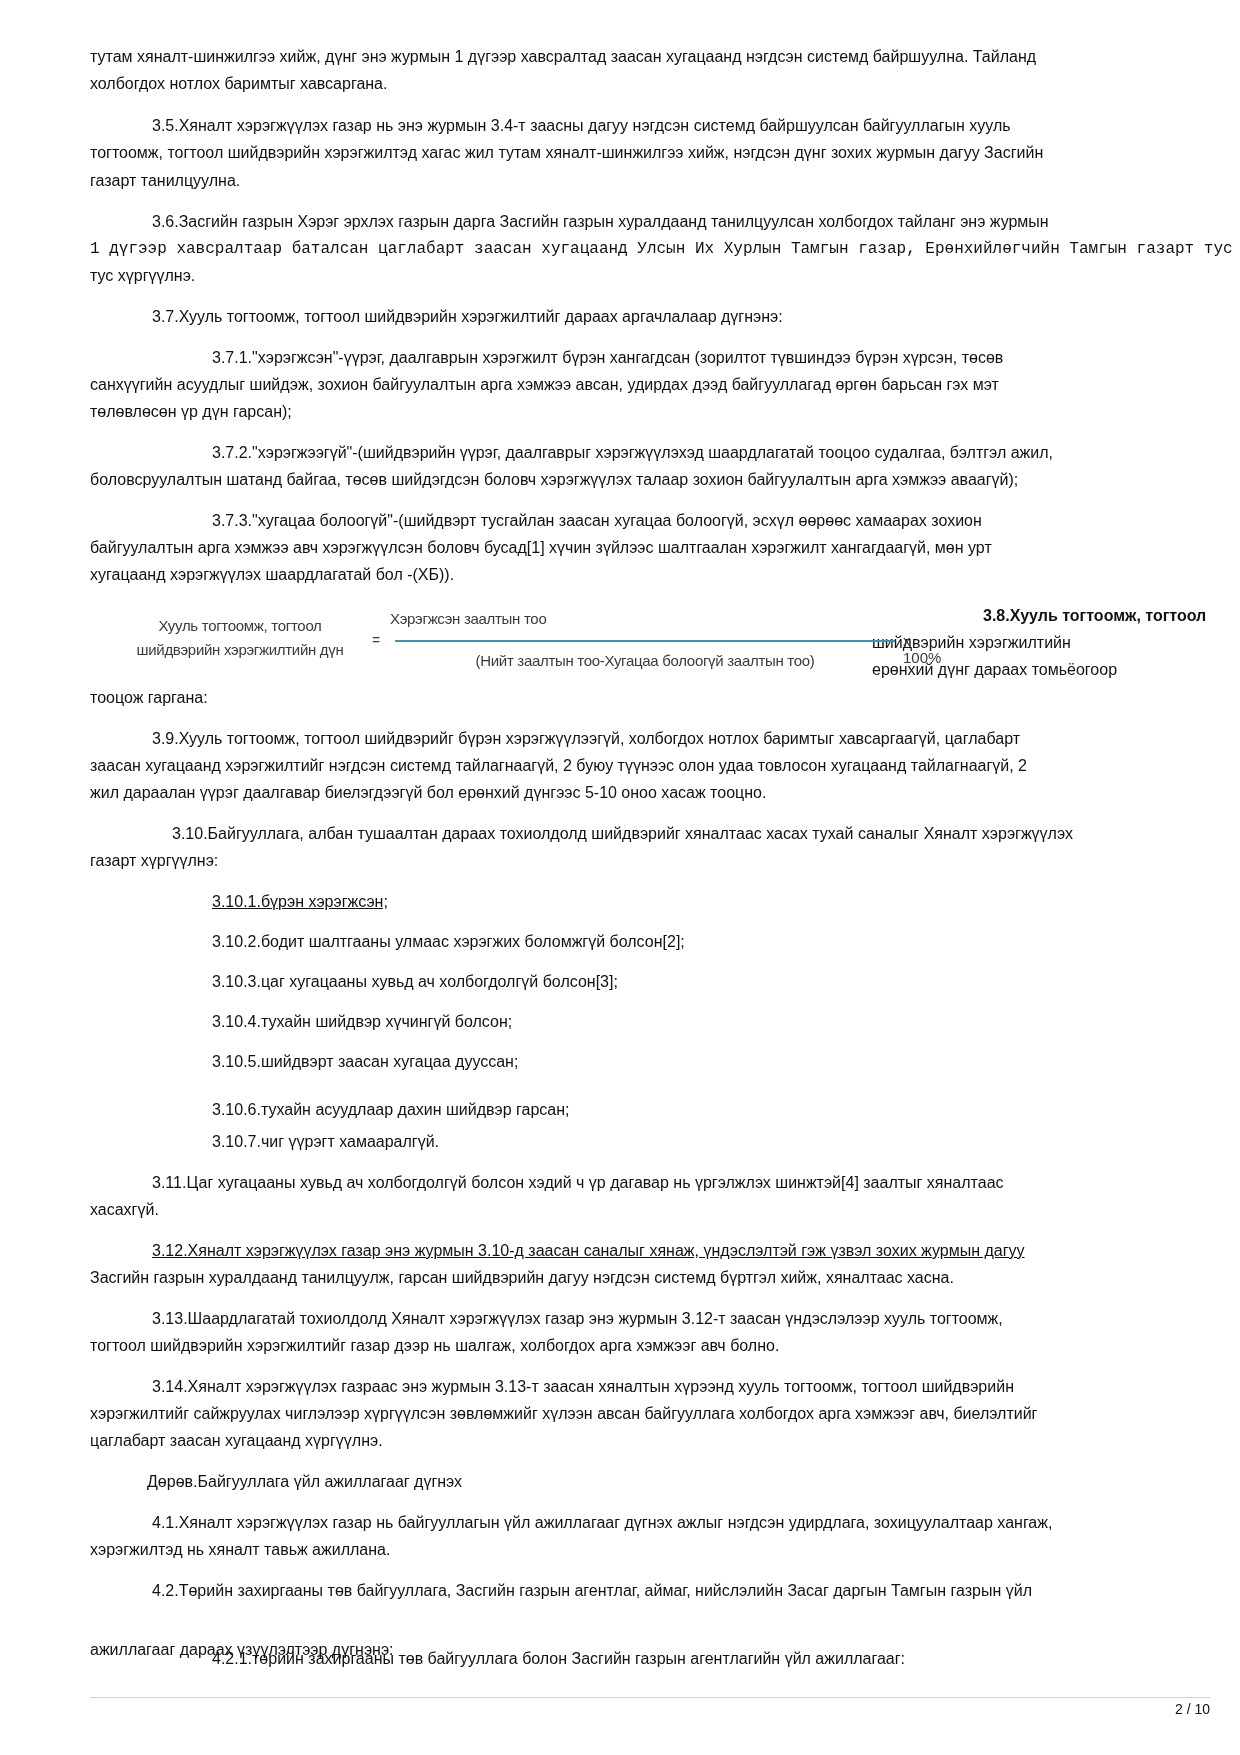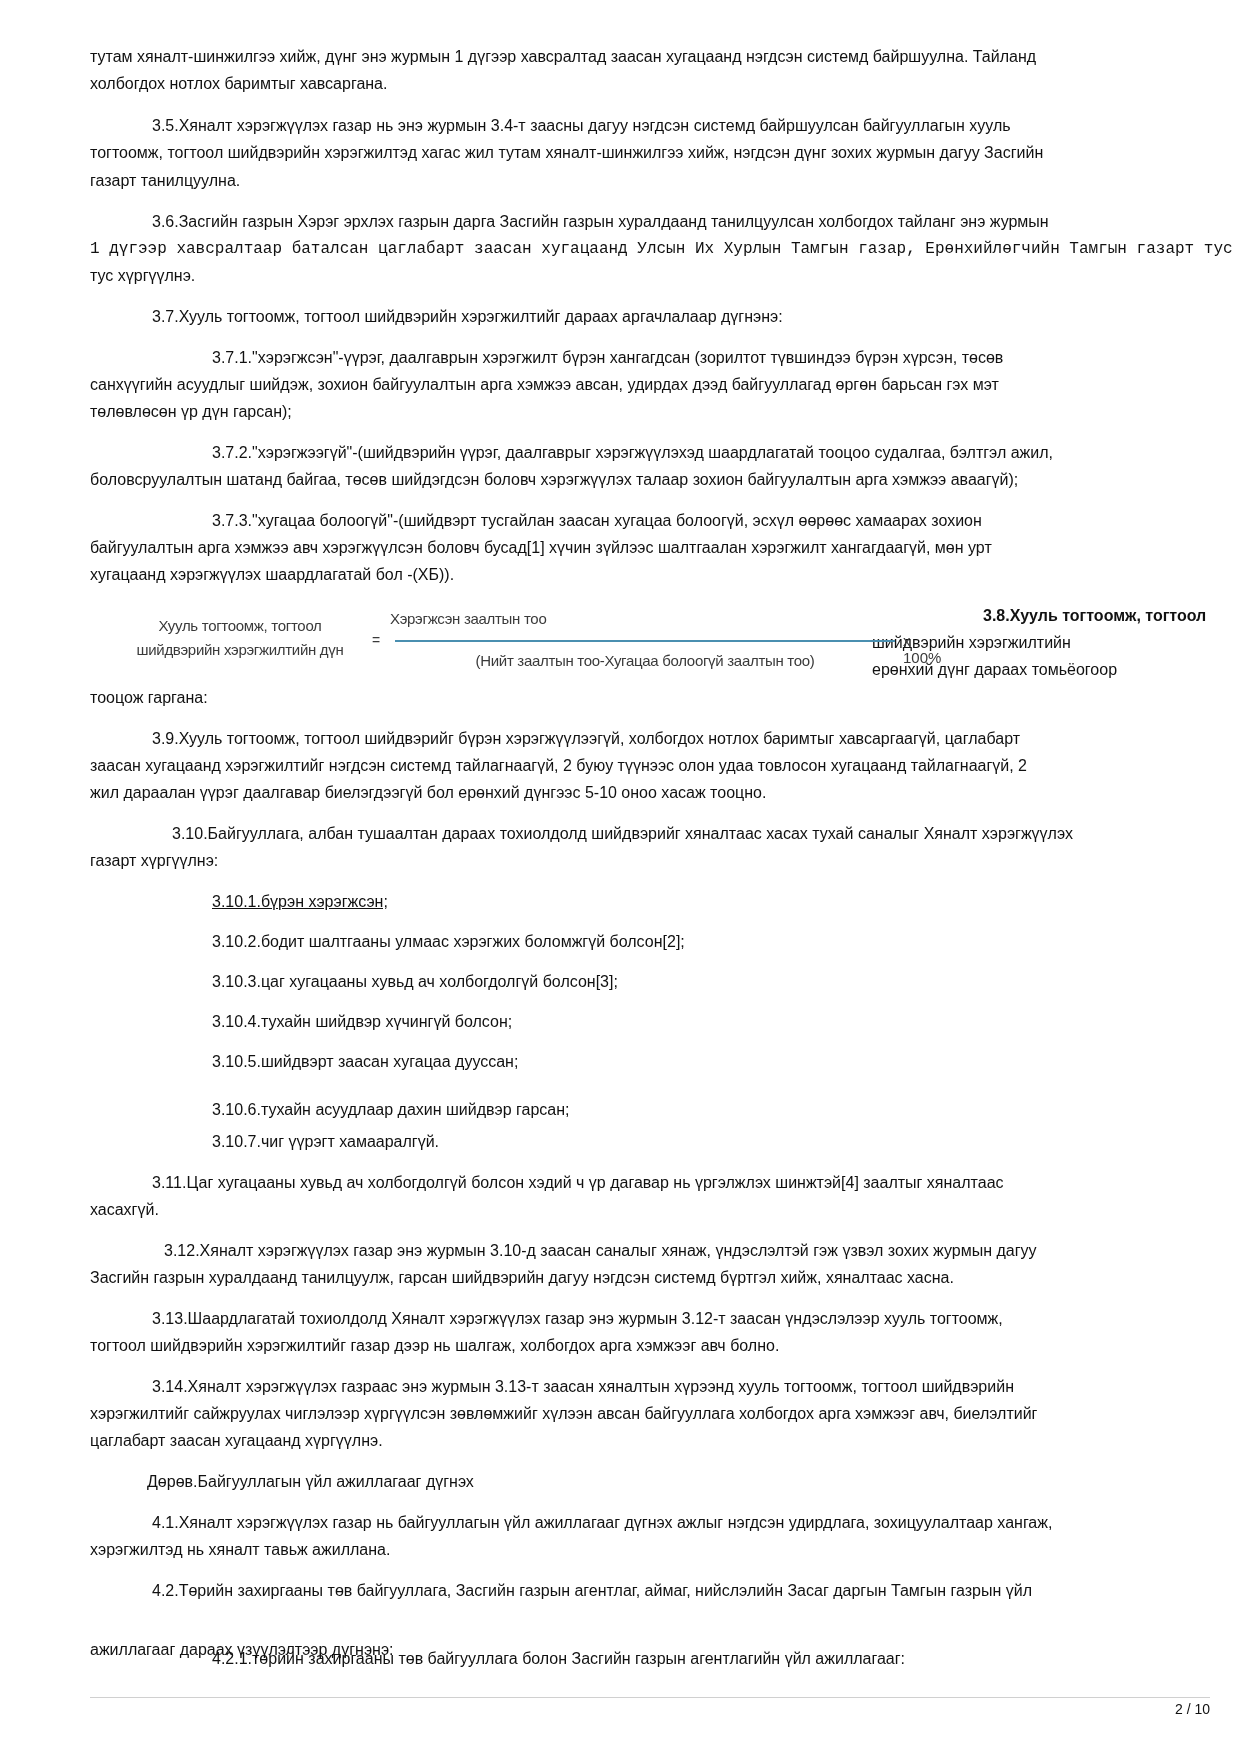--- a/index.html
+++ b/index.html
@@ -74,28 +74,28 @@
       <div class="line" style="left: 90px; top: 851px;">газарт хүргүүлнэ:</div>
       <div class="line" style="left: 212px; top: 892px; text-decoration: underline;">3.10.1.бүрэн хэрэгжсэн;</div>
       <div class="line" style="left: 212px; top: 932px;">3.10.2.бодит шалтгааны улмаас хэрэгжих боломжгүй болсон[2];</div>
       <div class="line" style="left: 212px; top: 972px;">3.10.3.цаг хугацааны хувьд ач холбогдолгүй болсон[3];</div>
       <div class="line" style="left: 212px; top: 1012px;">3.10.4.тухайн шийдвэр хүчингүй болсон;</div>
       <div class="line" style="left: 212px; top: 1052px;">3.10.5.шийдвэрт заасан хугацаа дууссан;</div>
       <div class="line" style="left: 212px; top: 1092px; margin-top: 8px;">3.10.6.тухайн асуудлаар дахин шийдвэр гарсан;</div>
       <div class="line" style="left: 212px; top: 1132px;">3.10.7.чиг үүрэгт хамааралгүй.</div>
       <div class="line" style="left: 152px; top: 1173px;">3.11.Цаг хугацааны хувьд ач холбогдолгүй болсон хэдий ч үр дагавар нь үргэлжлэх шинжтэй[4]  заалтыг хяналтаас</div>
       <div class="line" style="left: 90px; top: 1200px;">хасахгүй.</div>
-      <div class="line" style="left: 164px; top: 1241px;">3.12.Хяналт хэрэгжүүлэх газар энэ журмын 3.10-д заасан саналыг хянаж, үндэслэлтэй гэж үзвэл зохих журмын дагуу</div>
+      <div class="line" style="left: 152px; top: 1241px; text-decoration: underline;">3.12.Хяналт хэрэгжүүлэх газар энэ журмын 3.10-д заасан саналыг хянаж, үндэслэлтэй гэж үзвэл зохих журмын дагуу</div>
       <div class="line" style="left: 90px; top: 1268px;">Засгийн газрын хуралдаанд танилцуулж, гарсан шийдвэрийн дагуу нэгдсэн системд бүртгэл хийж, хяналтаас хасна.</div>
       <div class="line" style="left: 152px; top: 1309px;">3.13.Шаардлагатай тохиолдолд Хяналт хэрэгжүүлэх газар энэ журмын 3.12-т заасан үндэслэлээр хууль тогтоомж,</div>
       <div class="line" style="left: 90px; top: 1336px;">тогтоол шийдвэрийн хэрэгжилтийг газар      дээр нь шалгаж, холбогдох арга хэмжээг авч болно.</div>
       <div class="line" style="left: 152px; top: 1377px;">3.14.Хяналт хэрэгжүүлэх газраас энэ журмын 3.13-т заасан хяналтын хүрээнд хууль тогтоомж, тогтоол шийдвэрийн</div>
       <div class="line" style="left: 90px; top: 1404px;">хэрэгжилтийг сайжруулах чиглэлээр хүргүүлсэн зөвлөмжийг хүлээн авсан байгууллага холбогдох арга хэмжээг авч, биелэлтийг</div>
       <div class="line" style="left: 90px; top: 1431px;">цаглабарт заасан хугацаанд  хүргүүлнэ.</div>
-      <div class="line" style="left: 147px; top: 1472px;">Дөрөв.Байгууллагын үйл ажиллагааг дүгнэх</div>
+      <div class="line" style="left: 147px; top: 1472px;">Дөрөв.Байгууллага үйл ажиллагааг дүгнэх</div>
       <div class="line" style="left: 152px; top: 1513px;">4.1.Хяналт хэрэгжүүлэх газар нь байгууллагын үйл ажиллагааг дүгнэх ажлыг нэгдсэн удирдлага, зохицуулалтаар хангаж,</div>
       <div class="line" style="left: 90px; top: 1540px;">хэрэгжилтэд нь хяналт тавьж ажиллана.</div>
       <div class="line" style="left: 152px; top: 1581px;">4.2.Төрийн захиргааны төв байгууллага, Засгийн газрын агентлаг, аймаг, нийслэлийн Засаг даргын Тамгын газрын үйл</div>
       <div class="line" style="left: 90px; top: 1608px; margin-top: 32px;">ажиллагааг дараах  үзүүлэлтээр дүгнэнэ:</div>
       <div class="line" style="left: 212px; top: 1649px;">4.2.1.төрийн захиргааны төв байгууллага болон Засгийн газрын агентлагийн үйл ажиллагааг:</div>
     </div>
 
   <div class="formula">
     <div class="lhs">
       <div>Хууль тогтоомж, тогтоол</div>

